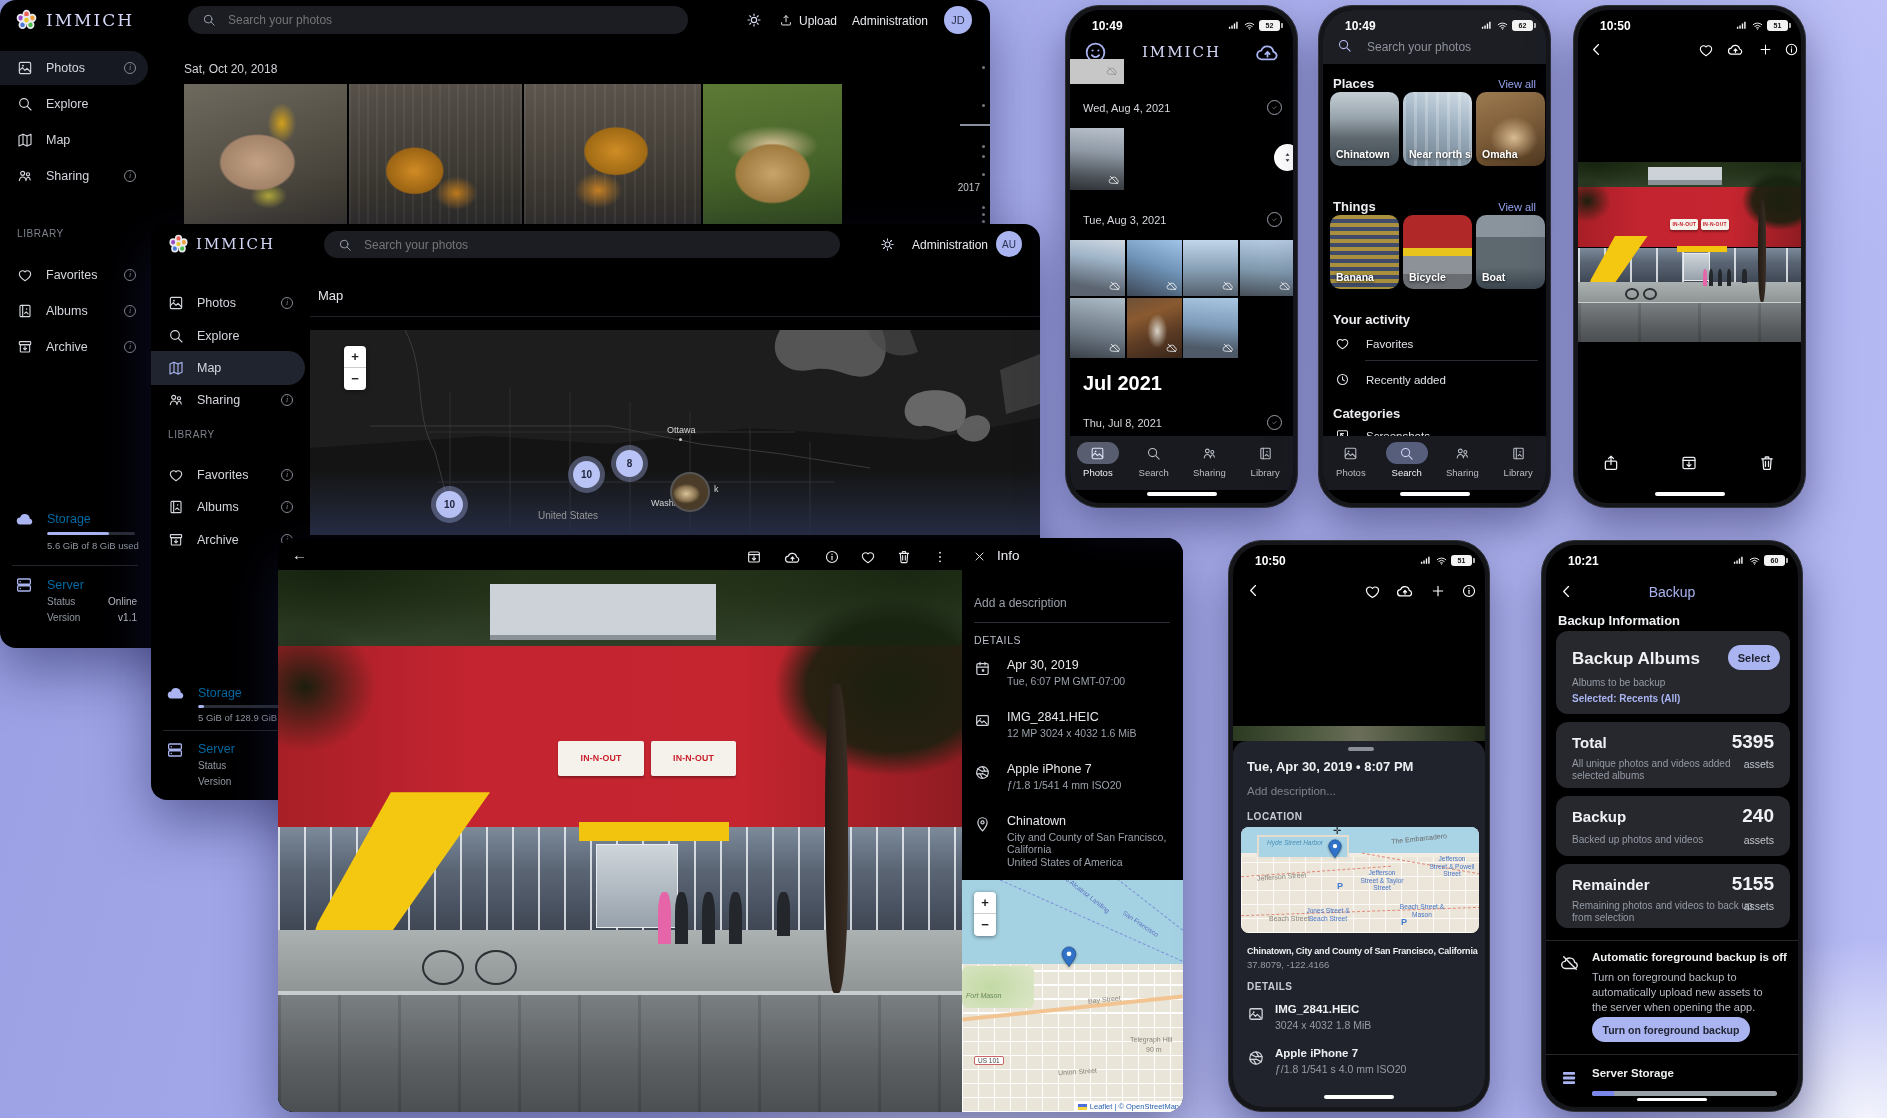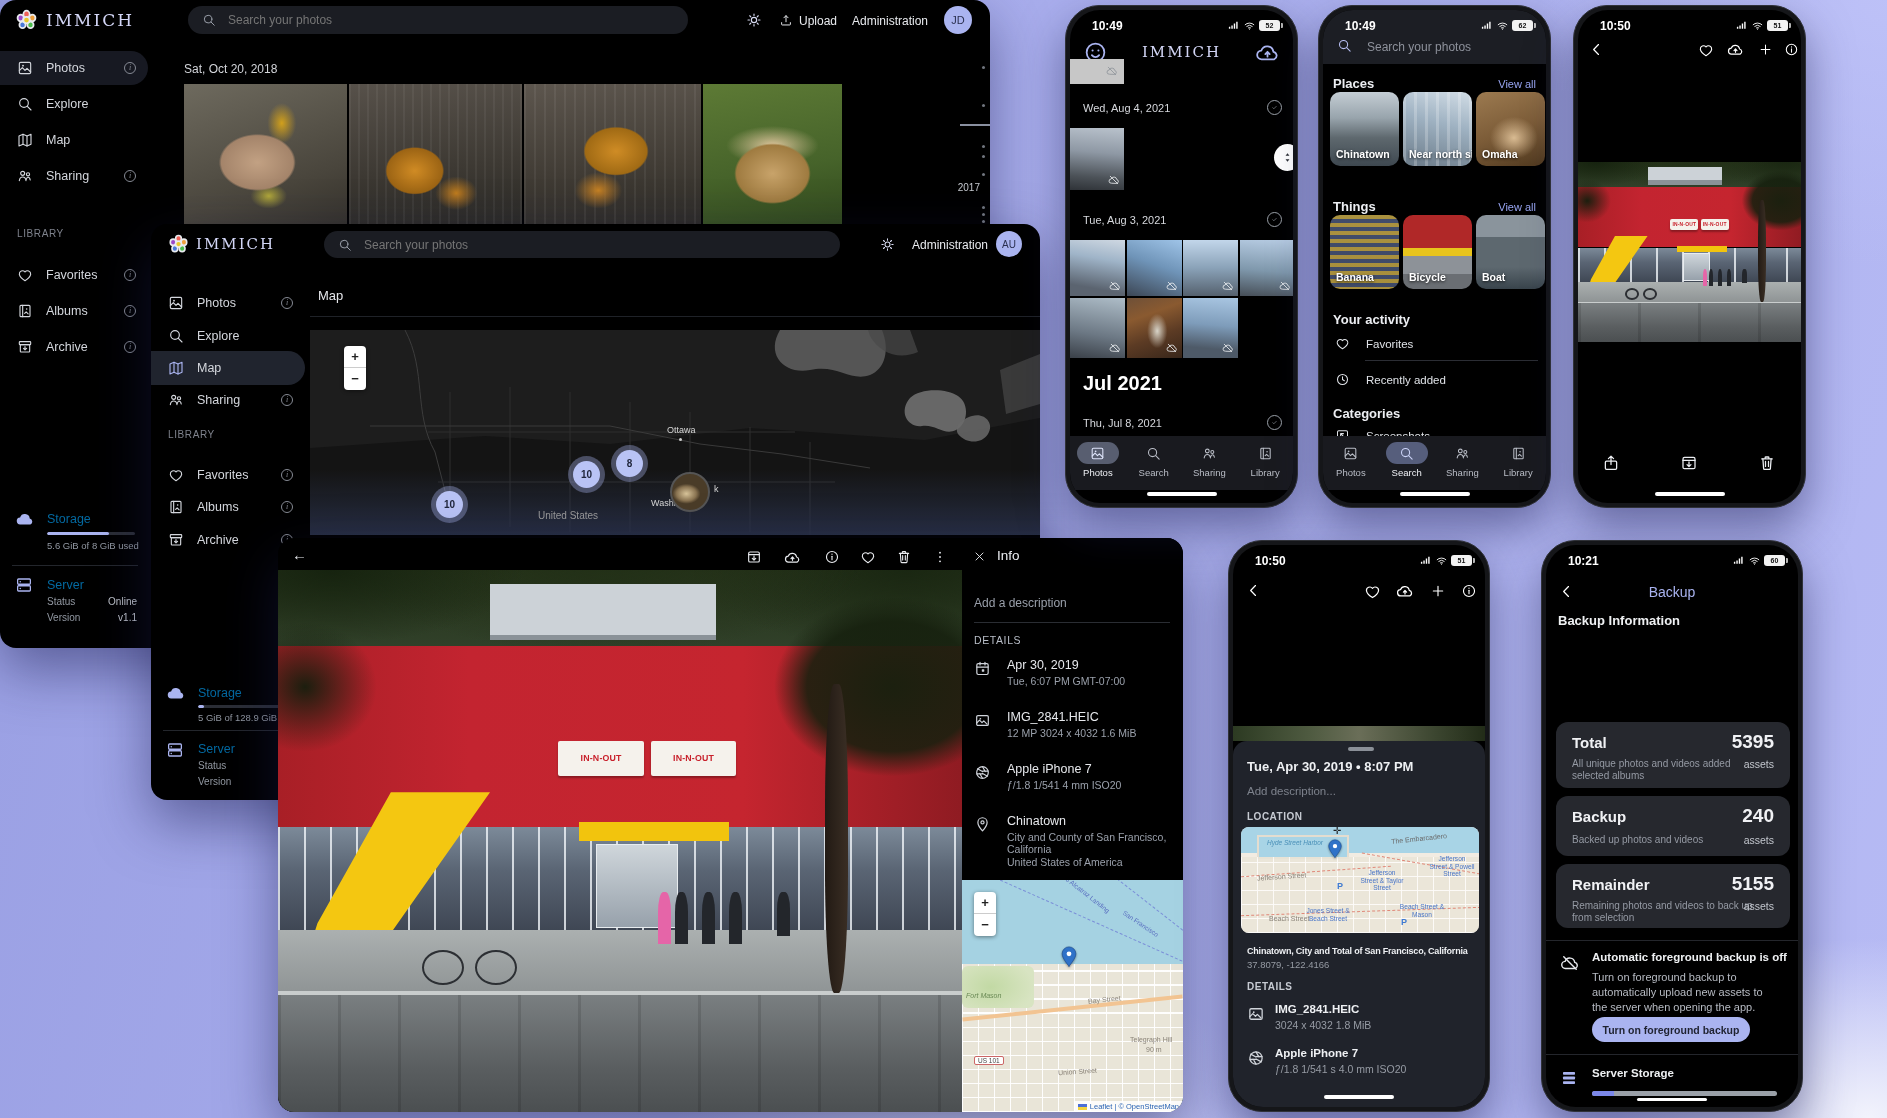--- a/index.html
+++ b/index.html
@@ -1082,21 +1082,21 @@
       <span class="pmark" style="left:96px;top:54px">P</span>
       <span class="pmark" style="left:160px;top:90px">P</span>
       <span style="position:absolute;left:92px;top:-2px;font-size:10px;color:#222">✛</span>
       <span class="ic pin" style="left:84px;top:12px;width:20px;height:20px">
             <svg viewBox="0 0 24 24">
               <path d="M12 22S4.5 13.8 4.5 8.5a7.5 7.5 0 0 1 15 0C19.5 13.8 12 22 12 22z"></path>
               <circle cx="12" cy="8.5" r="2.6"></circle>
             </svg>
           </span>
     </div>
-    <span style="position:absolute;left:14px;top:205px;font-size:9px;font-weight:bold;color:#eef0f3;letter-spacing:-.2px;white-space:nowrap">Chinatown, City and Total of San Francisco, California</span>
+    <span style="position:absolute;left:14px;top:205px;font-size:9px;font-weight:bold;color:#eef0f3;letter-spacing:-.2px;white-space:nowrap">Chinatown, City and County of San Francisco, California</span>
     <span style="position:absolute;left:14px;top:218px;font-size:9.5px;color:#969ba4">37.8079, -122.4166</span>
     <span style="position:absolute;left:14px;top:240px;font-size:10px;font-weight:bold;letter-spacing:.5px;color:#c6cad2">DETAILS</span>
     <span class="ic" style="position:absolute;left:14px;top:264px;width:18px;height:18px;color:#d0d4da">
           <svg viewBox="0 0 24 24">
             <rect x="3.8" y="5" width="16.4" height="14" rx="1.8"></rect>
             <path d="M3.8 15.5l4-4 3.5 3.5 2.5-2.5 4.6 4.6"></path>
             <circle cx="9" cy="9.5" r="1.2" class="f"></circle>
           </svg>
         </span>
     <span style="position:absolute;left:42px;top:262px;font-size:11.5px;font-weight:bold;color:#eef0f3">IMG_2841.HEIC</span>
@@ -1131,20 +1131,26 @@
         </span>
     <span class="batt">60</span>
   </div>
   <span class="ic" style="position:absolute;left:12px;top:38px;width:17px;height:17px;color:#fff">
         <svg viewBox="0 0 24 24">
           <path d="M14.8 5L8 12l6.8 7"></path>
         </svg>
       </span>
   <span style="position:absolute;left:0;right:0;top:39px;text-align:center;font-size:14px;color:#a9b3f0">Backup</span>
   <span style="position:absolute;left:12px;top:68px;font-size:13px;font-weight:bold;color:#eef0f2">Backup Information</span>
+  <div class="bkcard" style="top:86px;height:83px">
+    <span class="bk-t" style="top:18px;font-size:17px">Backup Albums</span>
+    <div class="pillbtn" style="right:10px;top:14px;width:52px;height:25px;font-size:11px">Select</div>
+    <span class="bk-d" style="top:46px">Albums to be backup</span>
+    <span class="bk-d" style="top:62px;color:#a9b3f0;font-weight:bold">Selected: Recents (All)</span>
+  </div>
   <div class="bkcard" style="top:177px;height:66px">
     <span class="bk-t" style="top:12px;font-size:15px">Total</span>
     <span class="bk-v" style="top:9px;font-size:19px">5395</span>
     <span class="bk-d" style="top:36px">All unique photos and videos added</span>
     <span class="bk-d" style="top:48px">selected albums</span>
     <span class="bk-u" style="top:36px">assets</span>
   </div>
   <div class="bkcard" style="top:251px;height:60px">
     <span class="bk-t" style="top:12px;font-size:15px">Backup</span>
     <span class="bk-v" style="top:9px;font-size:19px">240</span>

